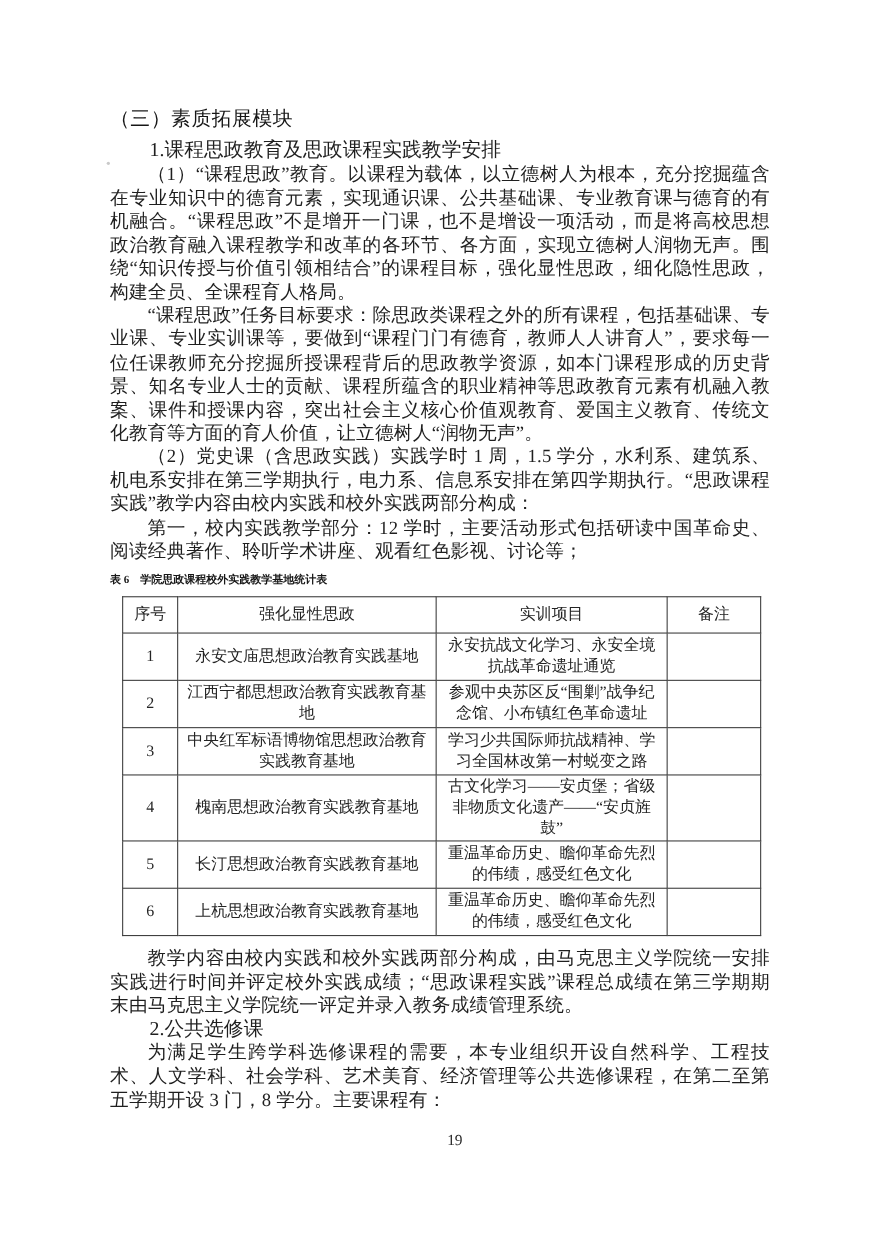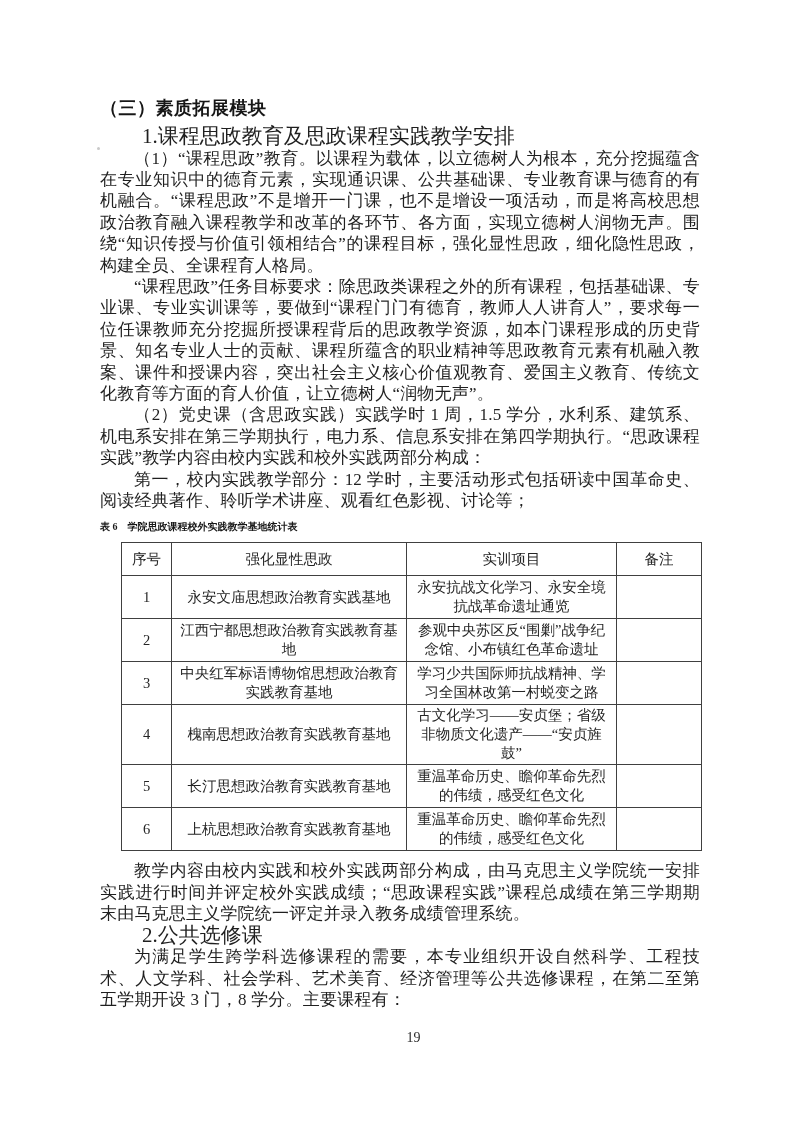--- a/index.html
+++ b/index.html
@@ -16,27 +16,27 @@
     overflow: hidden;
   }
   .page {
     position: absolute;
     left: 100px;
     top: 96px;
     width: 600px;
   }
   .heading {
     font-size: 18px;
-    font-weight: bold;
+    font-weight: normal;
     letter-spacing: 0.5px;
     margin: 0 0 6px 0;
     color: #161616;
   }
   .sub-title {
-    font-size: 21px;
+    font-size: 18px;
     margin: 0;
     line-height: 21.5px;
     text-indent: 2em;
   }
   .para {
     font-size: 17px;
     line-height: 21.4px;
     margin: 0;
     text-align: justify;
     text-indent: 2em;
@@ -45,21 +45,21 @@
   .table-caption {
     font-size: 10px;
     font-weight: bold;
     text-align: left;
     margin: 9px 0 8px 0;
     color: #181818;
   }
   table.base-table {
     border-collapse: collapse;
     width: 580px;
-    margin-left: 21px;
+    margin-left: 11px;
     table-layout: fixed;
   }
   table.base-table th,
   table.base-table td {
     border: 1px solid #404040;
     font-weight: normal;
     font-size: 14.5px;
     line-height: 19px;
     text-align: center;
     vertical-align: middle;

